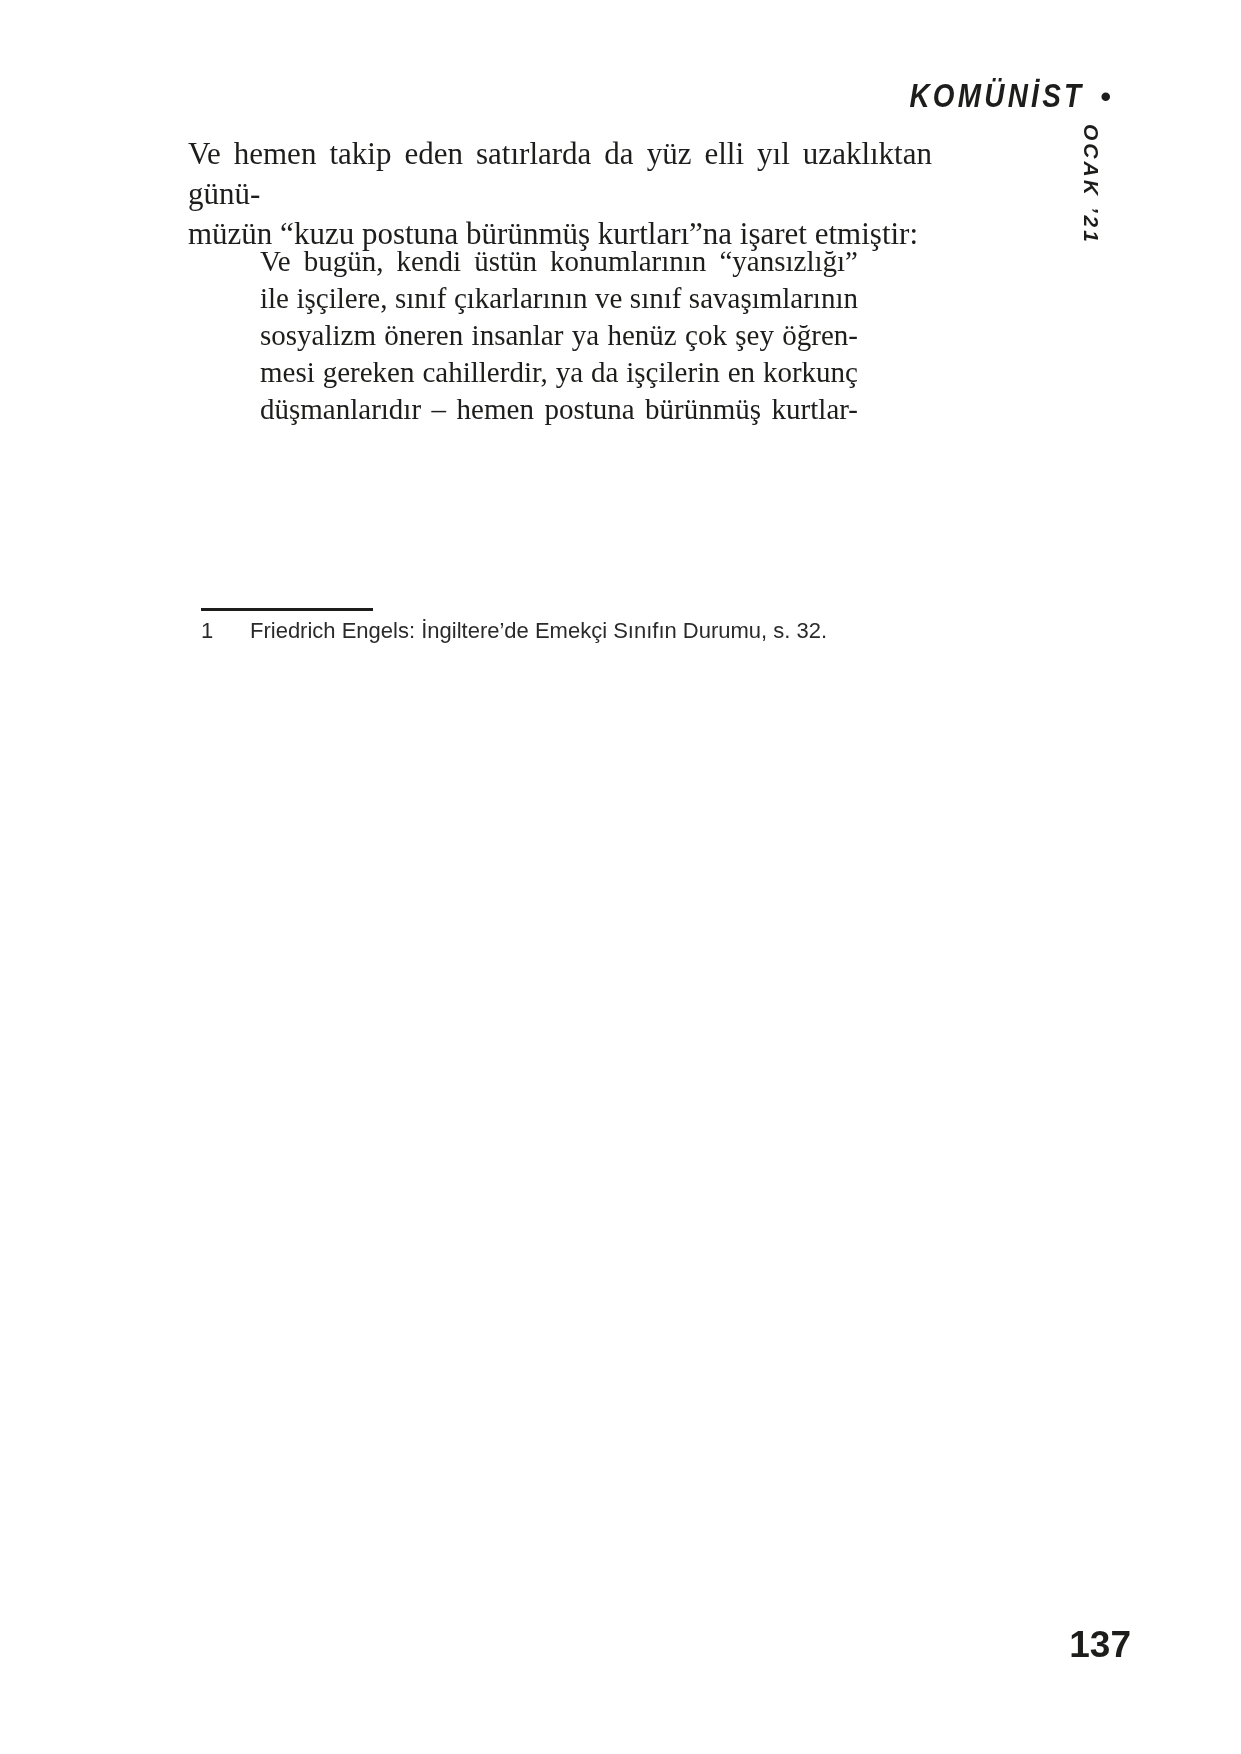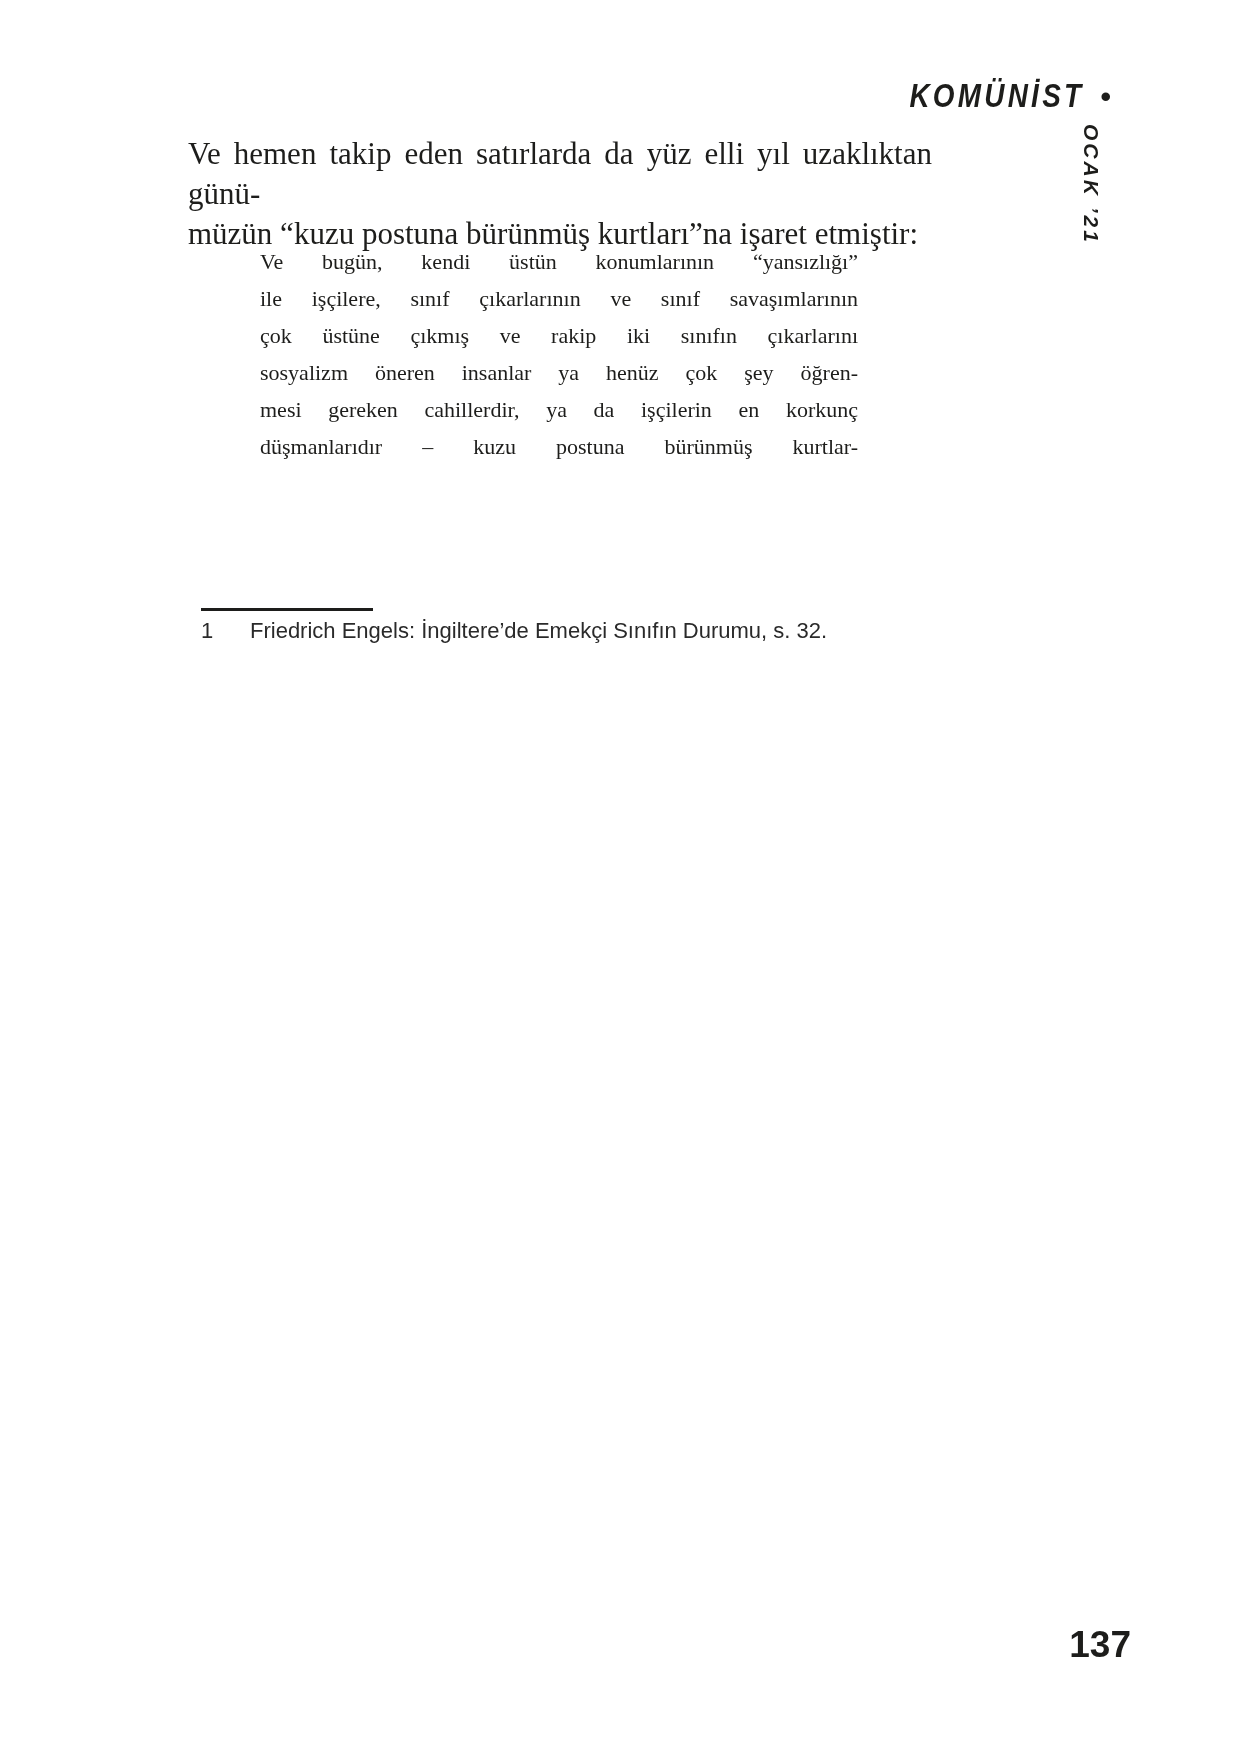--- a/index.html
+++ b/index.html
@@ -70,21 +70,21 @@
     margin: 0;
     font-size: 31px;
     line-height: 40px;
   }
   .quote {
     position: absolute;
     top: 243px;
     left: 260px;
     width: 598px;
     margin: 0;
-    font-size: 22px;
+    font-size: 29px;
     line-height: 37px;
   }
   .jline {
     display: block;
     text-align: justify;
     text-align-last: justify;
     white-space: normal;
   }
   .jline.last {
     text-align-last: left;
@@ -147,24 +147,23 @@
   <div class="issue-vertical">OCAK ’21</div>
 
   <p class="intro">
     <span class="jline">Ve hemen takip eden satırlarda da yüz elli yıl uzaklıktan günü-</span>
     <span class="jline last">müzün “kuzu postuna bürünmüş kurtları”na işaret etmiştir:</span>
   </p>
 
   <blockquote class="quote">
     <span class="jline">Ve bugün, kendi üstün konumlarının “yansızlığı”</span>
     <span class="jline">ile işçilere, sınıf çıkarlarının ve sınıf savaşımlarının</span>
-    <span class="jline">çok üstüne çıkmış ve rakip iki sınıfın çıkarlarını</span>
     <span class="jline">sosyalizm öneren insanlar ya henüz çok şey öğren-</span>
     <span class="jline">mesi gereken cahillerdir, ya da işçilerin en korkunç</span>
-    <span class="jline">düşmanlarıdır – kuzu postuna bürünmüş kurtlar-</span>
+    <span class="jline">düşmanlarıdır – hemen postuna bürünmüş kurtlar-</span>
   </blockquote>
 
   <div class="footnote-rule"></div>
 
   <div class="footnote">
     <span class="fn-num">1</span>
     <span class="fn-text">Friedrich Engels: İngiltere’de Emekçi Sınıfın Durumu, s. 32.</span>
   </div>
 
   <div class="page-number">137</div>

